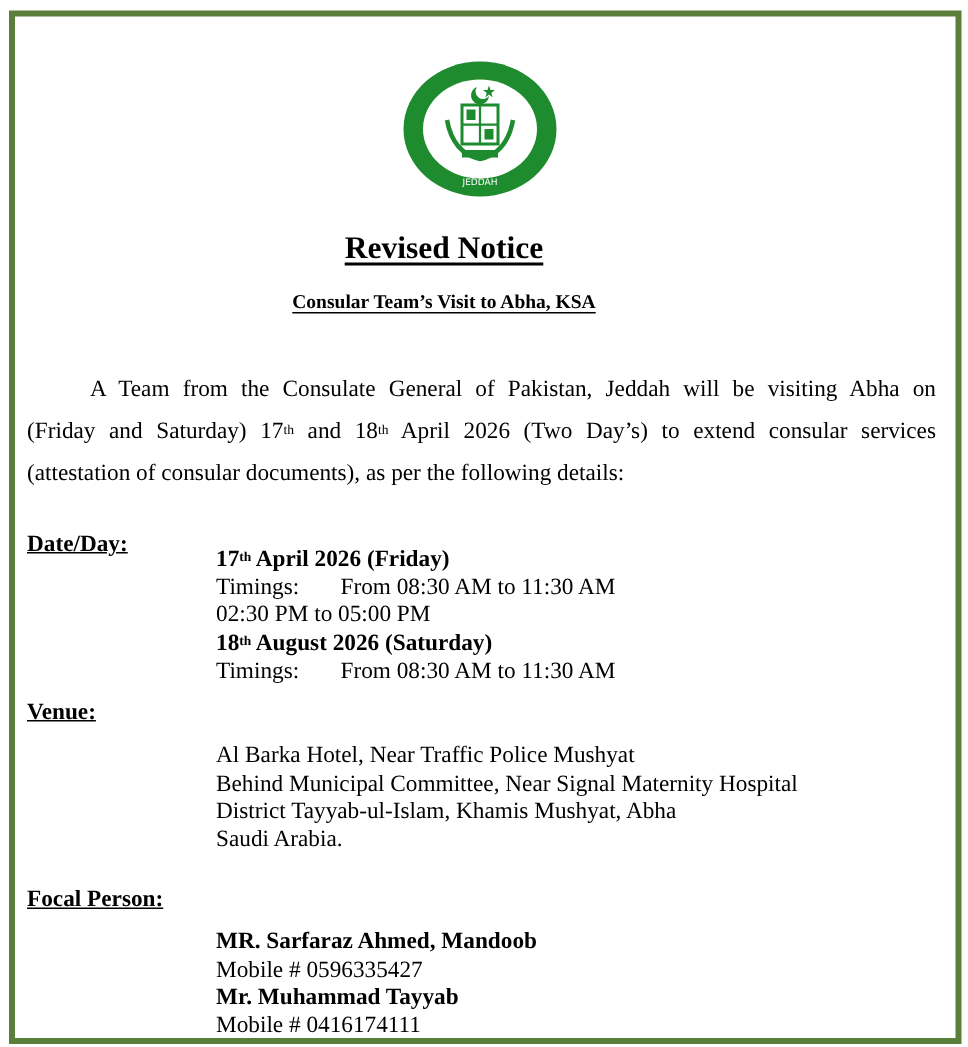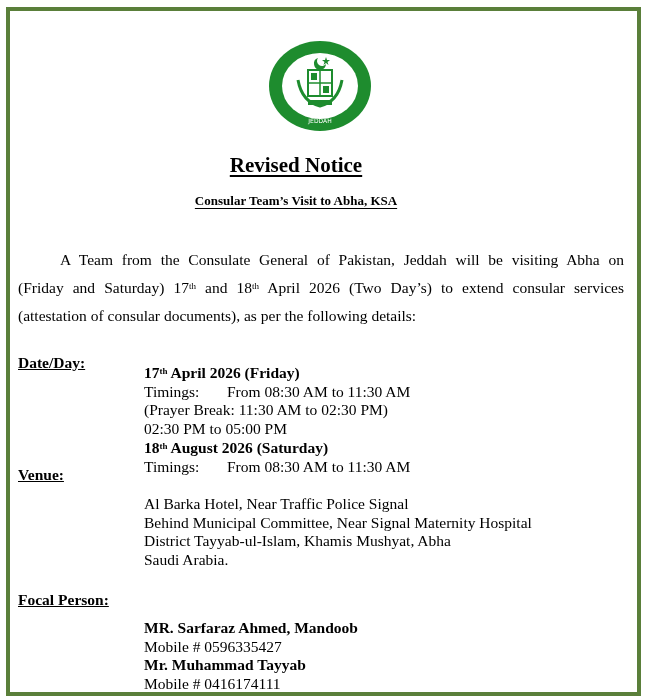--- a/index.html
+++ b/index.html
@@ -52,29 +52,28 @@
 <div class="para">
   <span class="line indent">A Team from the Consulate General of Pakistan, Jeddah will be visiting Abha on</span>
   <span class="line"><span>(Friday and Saturday) 17</span><sup>th</sup><span> and 18</span><sup>th</sup><span> April 2026 (Two Day’s) to extend consular services</span></span>
   <span class="line last">(attestation of consular documents), as per the following details:</span>
 </div>
 
 <div class="lbl" style="top:354px">Date/Day:</div>
 <div class="val" style="top:354px">
   <div class="b"><span>17</span><sup>th</sup><span> April 2026 (Friday)</span></div>
   <div><span class="tab">Timings:</span><span>From 08:30 AM to 11:30 AM</span></div>
-  <div>(Prayer Break: 11:30 AM to 02:30 PM)</div>
   <div>02:30 PM to 05:00 PM</div>
   <div class="b"><span>18</span><sup>th</sup><span> August 2026 (Saturday)</span></div>
   <div><span class="tab">Timings:</span><span>From 08:30 AM to 11:30 AM</span></div>
 </div>
 
 <div class="lbl" style="top:466px">Venue:</div>
 <div class="val" style="top:485px">
-  <div>Al Barka Hotel, Near Traffic Police Signal</div>
+  <div>Al Barka Hotel, Near Traffic Police Mushyat</div>
   <div>Behind Municipal Committee, Near Signal Maternity Hospital</div>
   <div>District Tayyab-ul-Islam, Khamis Mushyat, Abha</div>
   <div>Saudi Arabia.</div>
 </div>
 
 <div class="lbl" style="top:591px">Focal Person:</div>
 <div class="val" style="top:609px">
   <div class="b">MR. Sarfaraz Ahmed, Mandoob</div>
   <div>Mobile # 0596335427</div>
   <div class="b">Mr. Muhammad Tayyab</div>

